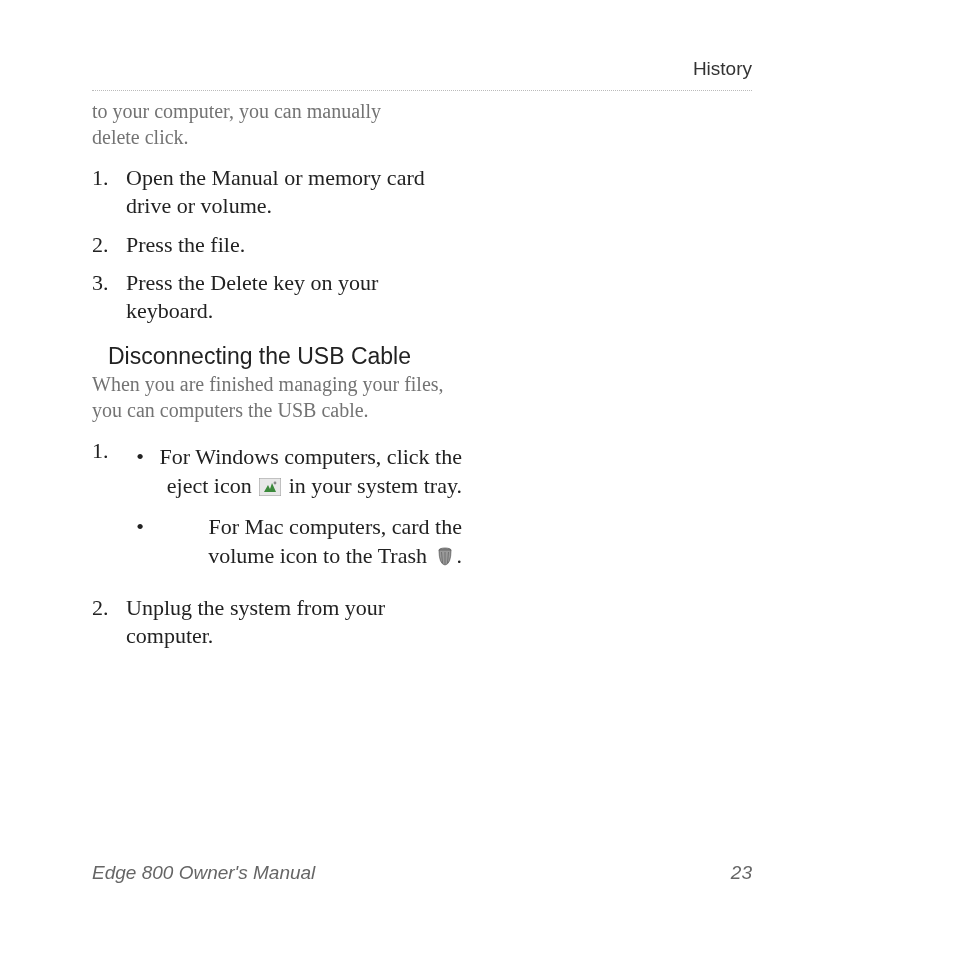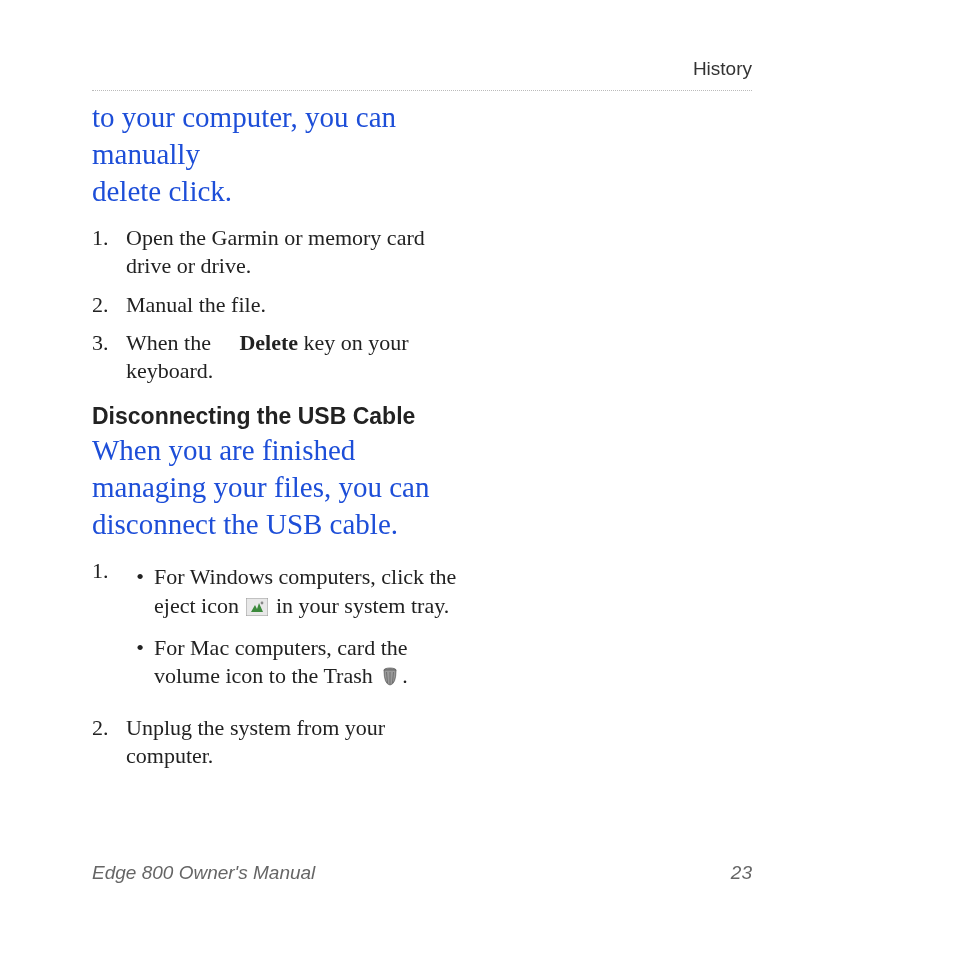--- a/index.html
+++ b/index.html
@@ -30,24 +30,24 @@
   .dotted-rule {
     border: none;
     border-top: 1.5px dotted #bbb;
     margin: 0 0 8px 0;
     height: 0;
   }
   .column {
     width: 370px;
   }
   p.body {
-    font-size: 29px;
+    font-size: 20px;
     line-height: 1.28;
     margin: 0 0 14px 0;
-    color: #1d4ed8;
+    color: #737373;
   }
   .ol {
     margin: 0 0 18px 0;
     padding: 0;
   }
   .li {
     font-size: 22px;
     line-height: 1.28;
     color: #222;
     margin: 0 0 10px 0;
@@ -71,31 +71,31 @@
     display: flex;
     margin: 0 0 10px 0;
   }
   .nested .sub .bullet {
     width: 28px;
     flex: 0 0 28px;
     text-align: center;
   }
   .nested .sub .subtxt {
     flex: 1 1 auto;
+    text-align: right;
   }
   h2.subhead {
     font-family: Arial, Helvetica, sans-serif;
-    font-weight: bold;
+    font-weight: normal;
     font-size: 23px;
     color: #222;
-    margin: 10px 0 2px 0;
+    margin: 10px 0 2px 16px;
   }
   .bold {
-    font-weight: bold;
-    margin-left: 23px;
+    font-weight: normal;
   }
   .inline-icon {
     display: inline-block;
     vertical-align: -3px;
     margin: 0 2px;
   }
   .footer {
     position: absolute;
     left: 92px;
     right: 92px;
@@ -124,36 +124,36 @@
   <div class="column">
 
     <p class="body">
       <span>to your computer, you can manually</span><br>
       <span>delete click.</span>
     </p>
 
     <div class="ol">
       <div class="li">
         <span class="num">1.</span>
-        <span class="txt">Open the Garmin or memory card drive or drive.</span>
+        <span class="txt">Open the Manual or memory card drive or volume.</span>
       </div>
       <div class="li">
         <span class="num">2.</span>
-        <span class="txt">Manual the file.</span>
+        <span class="txt">Press the file.</span>
       </div>
       <div class="li">
         <span class="num">3.</span>
         <span class="txt">
-          <span>When the </span><span class="bold">Delete</span><span> key on your keyboard.</span>
+          <span>Press the </span><span class="bold">Delete</span><span> key on your keyboard.</span>
         </span>
       </div>
     </div>
 
     <h2 class="subhead">Disconnecting the USB Cable</h2>
-    <p class="body">When you are finished managing your files, you can disconnect the USB cable.</p>
+    <p class="body">When you are finished managing your files, you can computers the USB cable.</p>
 
     <div class="ol">
       <div class="li">
         <span class="num">1.</span>
         <span class="txt">
           <div class="nested">
             <div class="sub">
               <span class="bullet">•</span>
               <span class="subtxt">
                 <span>For Windows computers, click the eject icon </span><span class="inline-icon"><svg width="22" height="18" viewBox="0 0 22 18">

